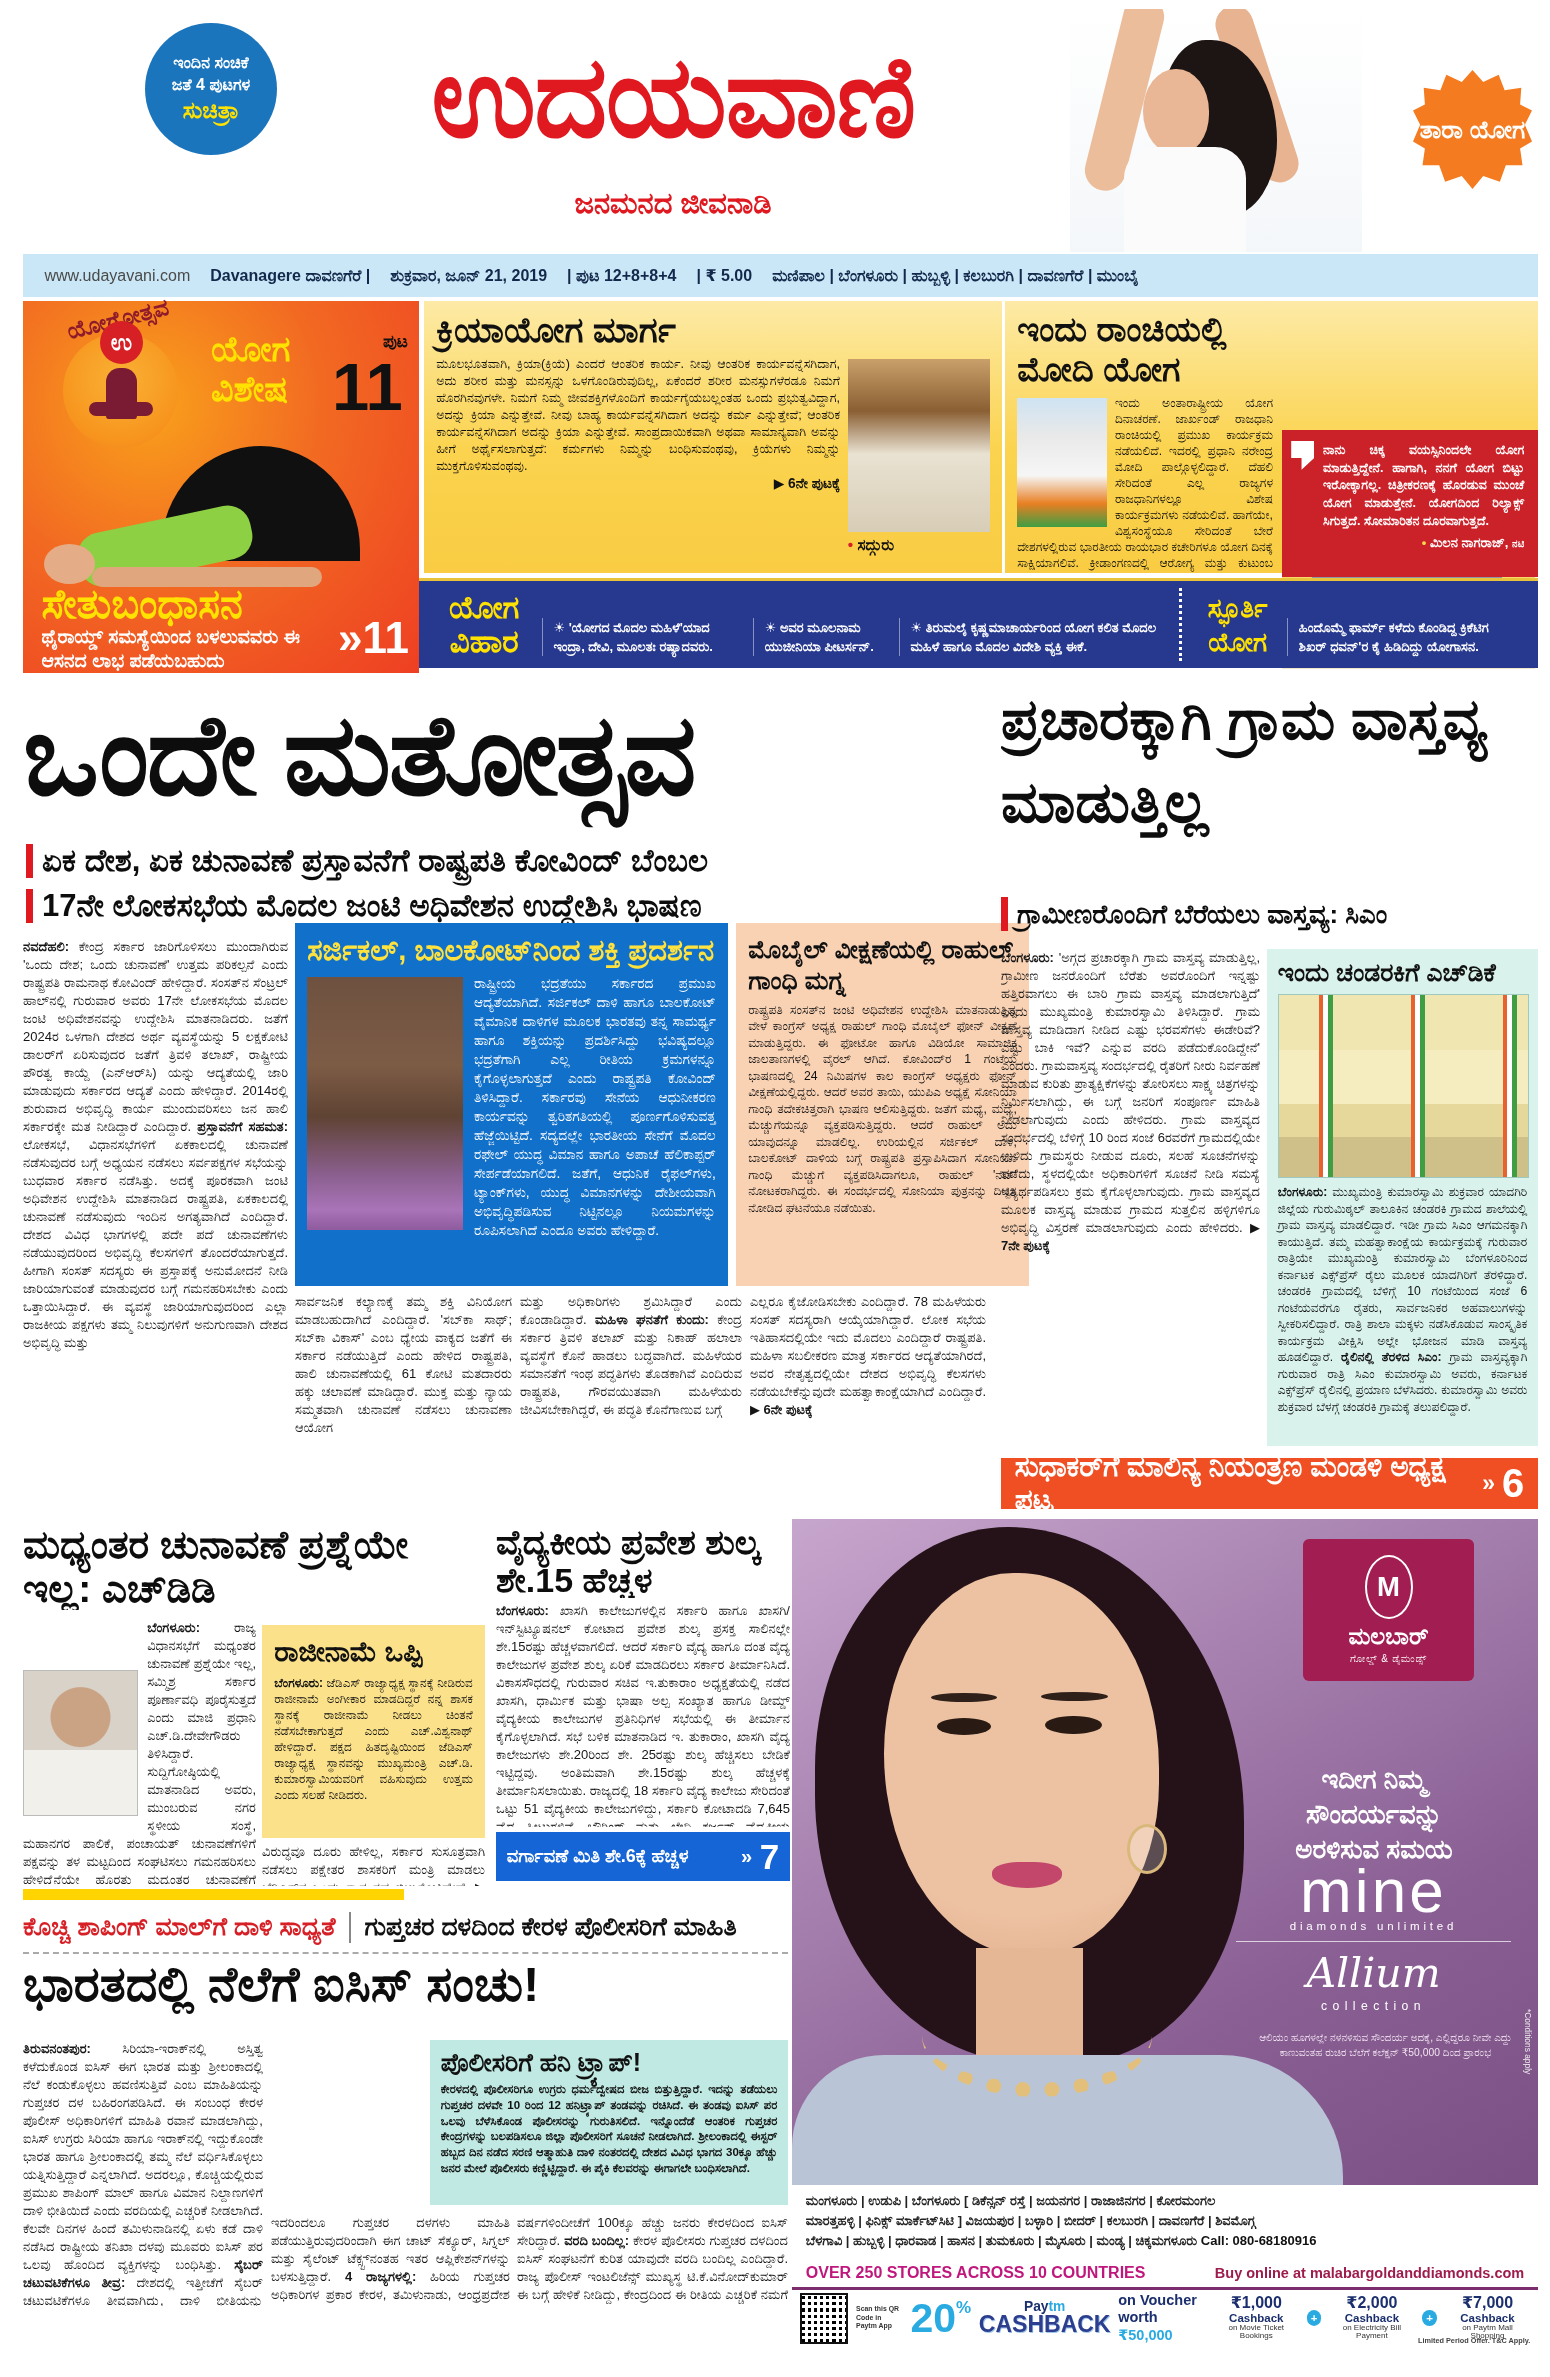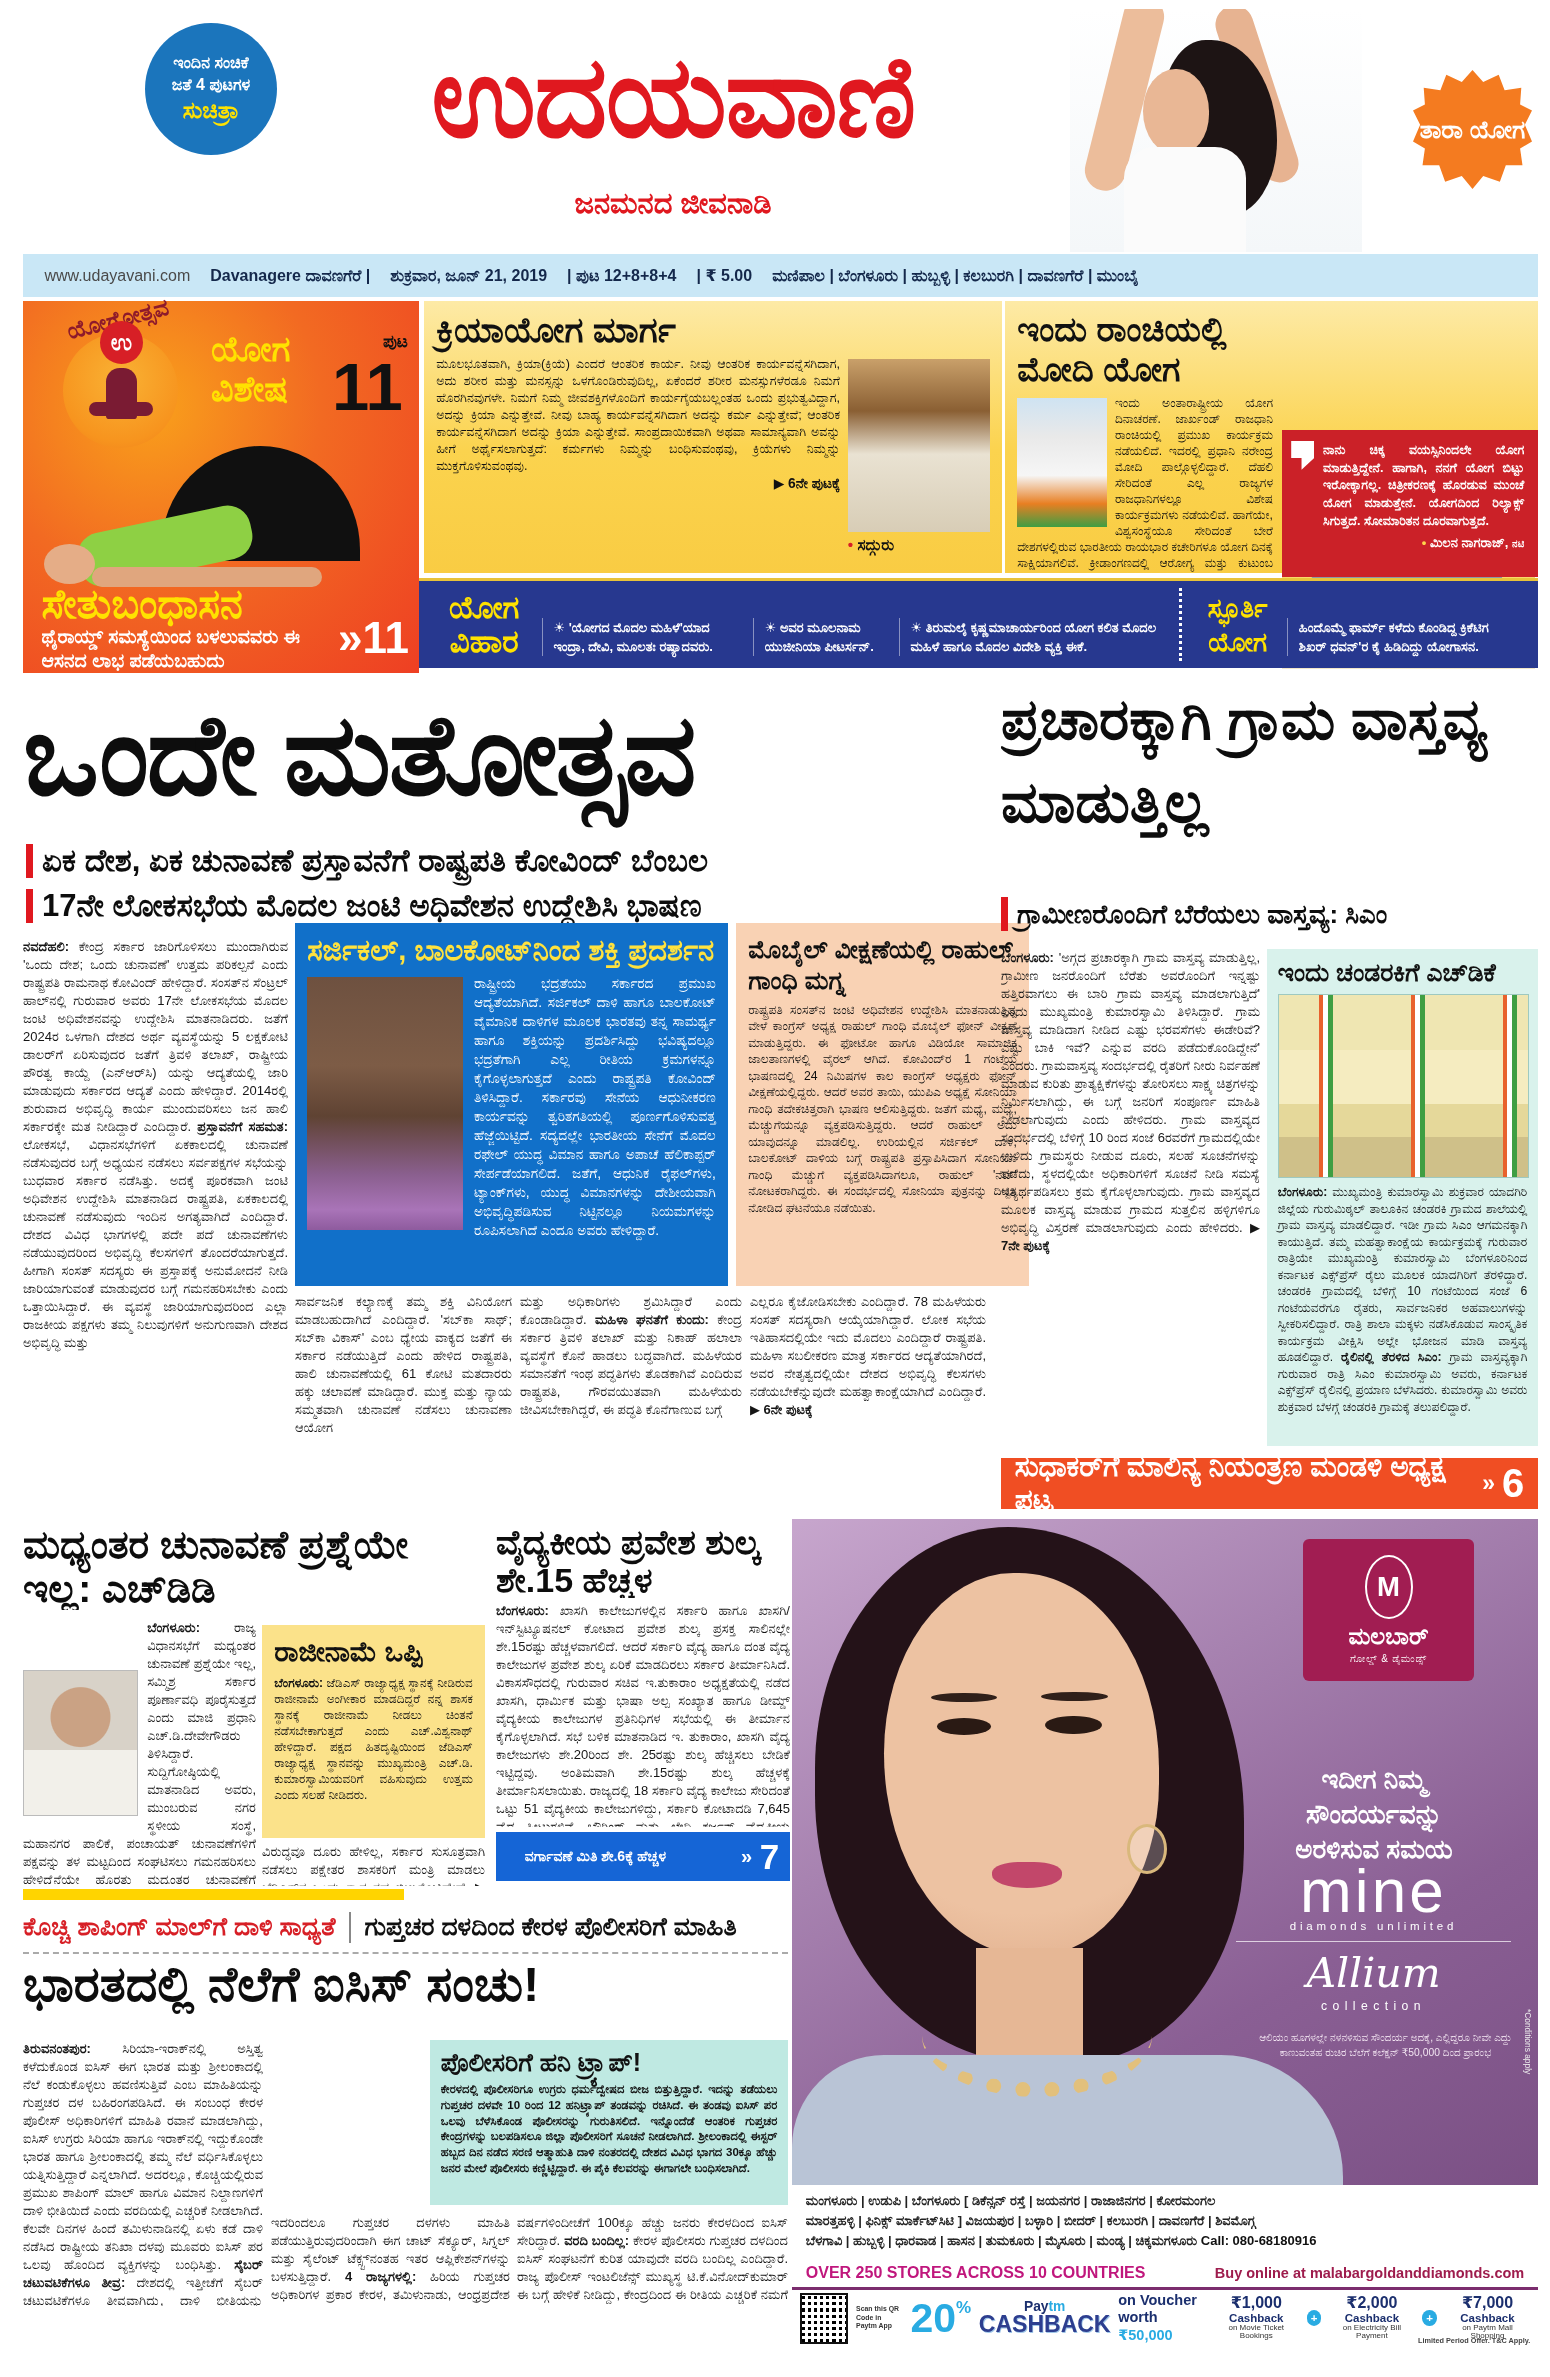--- a/index.html
+++ b/index.html
@@ -140,21 +140,21 @@
   .gowda-photo{float:left;width:113px;height:144px;margin:51px 9.2px 3.1px 0;border:0.8px solid #bbb;
     background:radial-gradient(circle at 50% 32%,#caa284 0 26%,transparent 27%),linear-gradient(180deg,#d8d2c8 0 55%,#f2f0ea 55% 100%);}
   #resign-box{left:262px;top:1625px;width:223px;height:213px;background:#fbe28a;box-sizing:border-box;padding:10.7px 12.2px;}
   #resign-box h3{margin:0 0 6.1px 0;font-size:27.5px;color:#111;}
   #resign-box .body{font-size:12px;line-height:16px;}
   #hdd-col2{left:262px;top:1843px;width:223px;height:43px;}
   #med-head{left:496px;top:1523px;width:294px;height:75px;font-size:34px;line-height:38px;font-weight:800;color:#0d0d0d;}
   #med-col{left:496px;top:1602px;width:294px;height:225px;}
   #transfer-bar{left:496px;top:1832px;width:294px;height:49px;background:#1565d6;color:#fff;display:flex;align-items:center;
     box-sizing:border-box;padding:0 10.7px;gap:7.7px;}
-  #transfer-bar .txt{font-size:14px;font-weight:800;flex:1;margin-left:18px;}
+  #transfer-bar .txt{font-size:18px;font-weight:800;flex:1;}
   #transfer-bar .jmp{font-size:20px;font-weight:800;}
   #transfer-bar .pg{font-size:35px;font-weight:800;}
 
   
   #isis-ybar{left:23px;top:1889px;width:381px;height:10.7px;background:#ffd400;}
   #isis-kicker{left:23px;top:1907px;width:765px;height:40px;display:flex;align-items:center;gap:13.8px;
     border-bottom:2.3px dashed #aaa;padding-bottom:4.6px;box-sizing:content-box;}
   #isis-kicker .red{color:#d71f26;font-size:25px;font-weight:800;}
   #isis-kicker .sep{width:1.5px;height:31px;background:#888;}
   #isis-kicker .blk{color:#111;font-size:25px;font-weight:800;}

